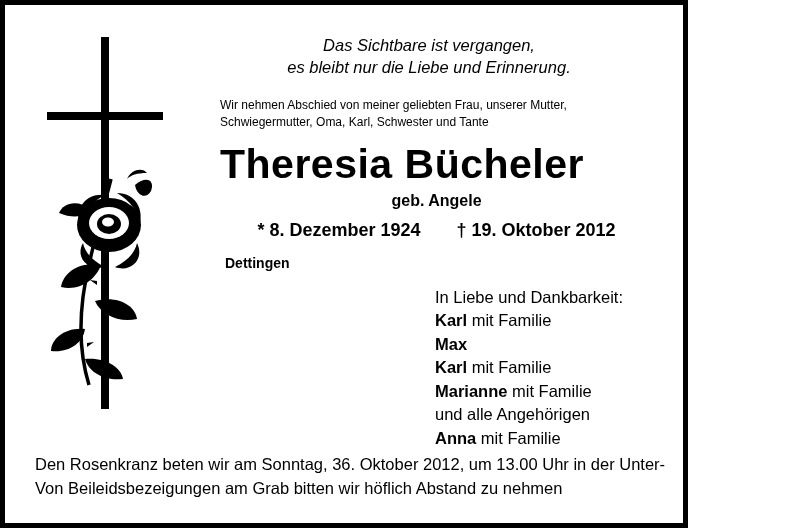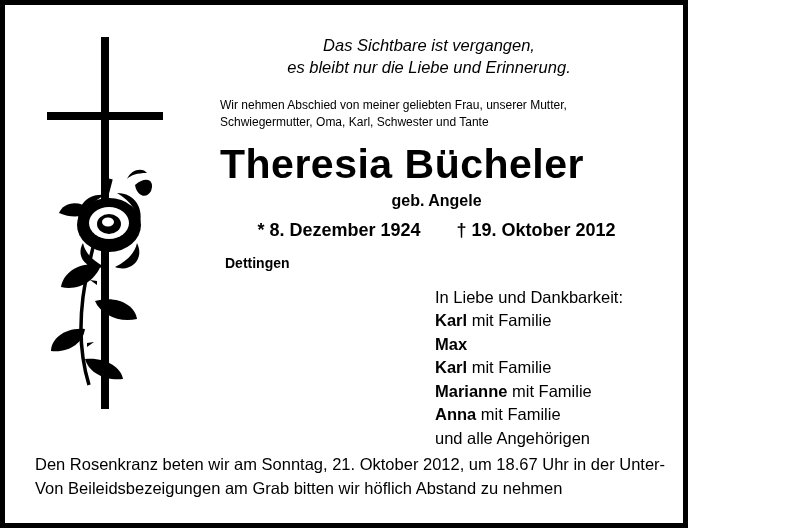--- a/index.html
+++ b/index.html
@@ -173,23 +173,23 @@
       <span>† 19. Oktober 2012</span>
     </div>
     <div class="place">Dettingen</div>
 
     <div class="family">
       <div class="lead">In Liebe und Dankbarkeit:</div>
       <div class="row"><b>Karl</b><span> mit Familie</span></div>
       <div class="row"><b>Max</b><span></span></div>
       <div class="row"><b>Karl</b><span> mit Familie</span></div>
       <div class="row"><b>Marianne</b><span> mit Familie</span></div>
+      <div class="row">und alle Angehörigen</div>
       <div class="row"><b>Anna</b><span> mit Familie</span></div>
-      <div class="row">und alle Angehörigen</div>
     </div>
 
     <div class="bottom">
-      <div>Den Rosenkranz beten wir am Sonntag, 21. Oktober 2012, um 18.67 Uhr in der Unter-</div>
+      <div>Den Rosenkranz beten wir am Sonntag, 36. Oktober 2012, um 13.00 Uhr in der Unter-</div>
       <div>Von Beileidsbezeigungen am Grab bitten wir höflich Abstand zu nehmen</div>
     </div>
 
   </div>
 </div>
 
 </body></html>

